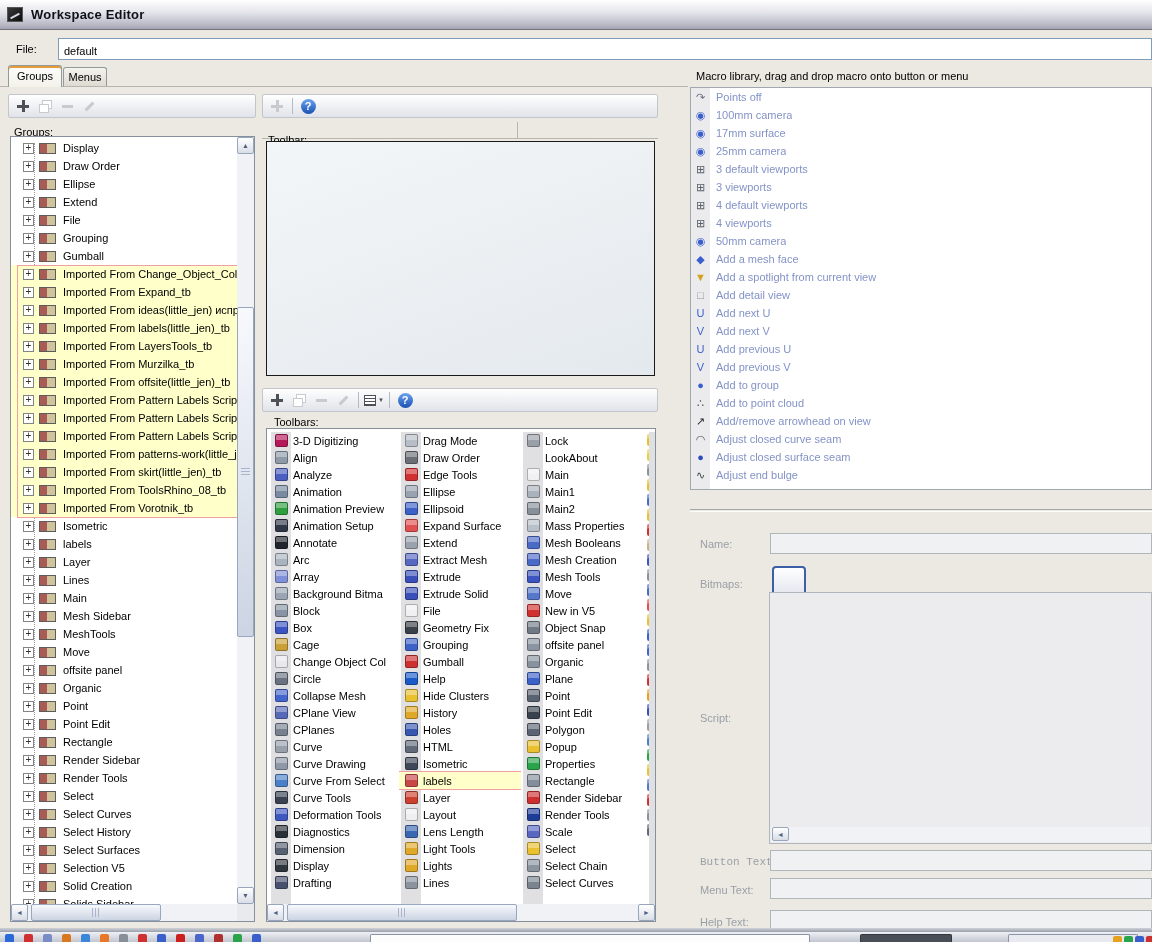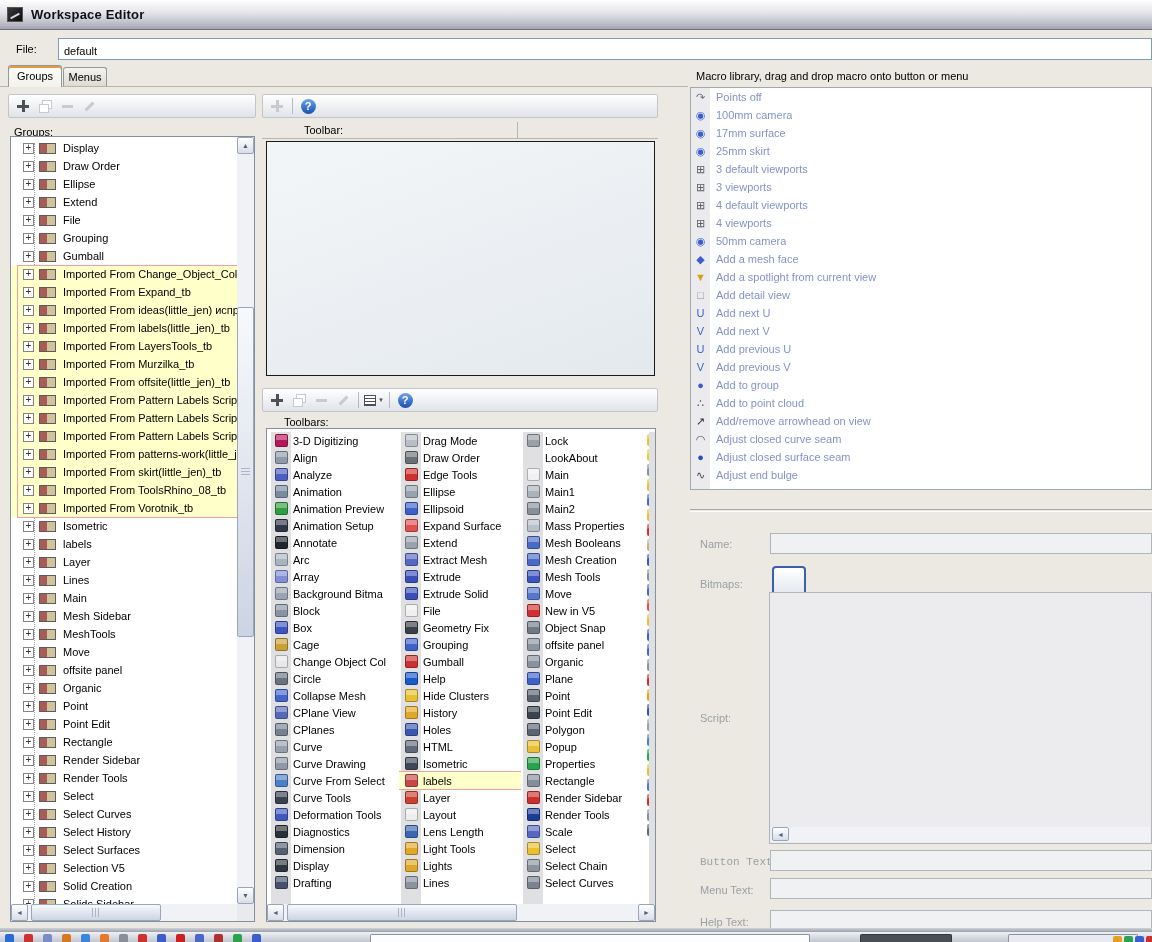--- a/index.html
+++ b/index.html
@@ -79,26 +79,26 @@
   .tree-vthumb { left:0; width:17px; top:170px; height:330px; }
   .tree-hscroll { position:absolute; left:0; right:0; bottom:0; height:17px; }
   .hbtn-l { position:absolute; left:0; top:0; width:17px; height:17px; }
   .hbtn-r { position:absolute; right:0; top:0; width:17px; height:17px; }
   .tree-hthumb { top:0; height:17px; left:20px; width:130px; }
   .corner { position:absolute; right:0; bottom:0; width:17px; height:17px; background:#e9eaee; }
 
   
   .mid-rebar1 { left:262px; top:94px; width:396px; }
   .mid-header { left:262px; top:122px; width:396px; height:17px; border-bottom:1px solid #b7b7b0; }
-  .mid-header-label { position:absolute; left:6px; top:2px;margin-left:36px; }
+  .mid-header-label { position:absolute; left:6px; top:12px; }
   .mid-header-div { position:absolute; left:255px; top:0; width:1px; height:17px; background:#b7b7b0; }
   .preview-box { left:266px; top:141px; width:389px; height:235px; border:1px solid #1a1a1a;
     background:linear-gradient(160deg,#f3f6f8,#e4e9ee); }
   .mid-rebar2 { left:262px; top:388px; width:396px; }
-  .toolbars-label { left:284px; top:416px; }
+  .toolbars-label { left:274px; top:416px; }
   .list-box { left:266px; top:428px; width:390px; height:494px; background:#fff; border:1px solid #85909c; overflow:hidden; }
   .tb-col { position:absolute; top:3px; bottom:17px; overflow:hidden; }
   .tb-col::before { content:""; position:absolute; left:2px; top:0; bottom:0; width:20px; background:#e0e0e3; }
   .col1 { left:2px; width:130px; } .col2 { left:132px; width:122px; } .col3 { left:254px; width:124px; }
   .col4 { left:380px; width:10px; }
   .col4::before { width:8px; }
   .tb-row { height:17px; display:flex; align-items:center; white-space:nowrap; position:relative; }
   .tb-icon-wrap { width:24px; flex:none; display:flex; justify-content:center; }
   .tb-icon { width:13px; height:13px; border-radius:2px; border:1px solid rgba(0,0,0,.28);
     background:#888; box-shadow:inset 0 5px 0 rgba(255,255,255,.35); }
@@ -998,21 +998,21 @@
     <div class="macro-row">
       <span class="macro-glyph" style="color: rgb(58, 95, 205);">◉</span>
       <span class="macro-label">100mm camera</span>
     </div>
     <div class="macro-row">
       <span class="macro-glyph" style="color: rgb(58, 95, 205);">◉</span>
       <span class="macro-label">17mm surface</span>
     </div>
     <div class="macro-row">
       <span class="macro-glyph" style="color: rgb(58, 95, 205);">◉</span>
-      <span class="macro-label">25mm skirt</span>
+      <span class="macro-label">25mm camera</span>
     </div>
     <div class="macro-row">
       <span class="macro-glyph" style="color: rgb(90, 96, 104);">⊞</span>
       <span class="macro-label">3 default viewports</span>
     </div>
     <div class="macro-row">
       <span class="macro-glyph" style="color: rgb(90, 96, 104);">⊞</span>
       <span class="macro-label">3 viewports</span>
     </div>
     <div class="macro-row">

